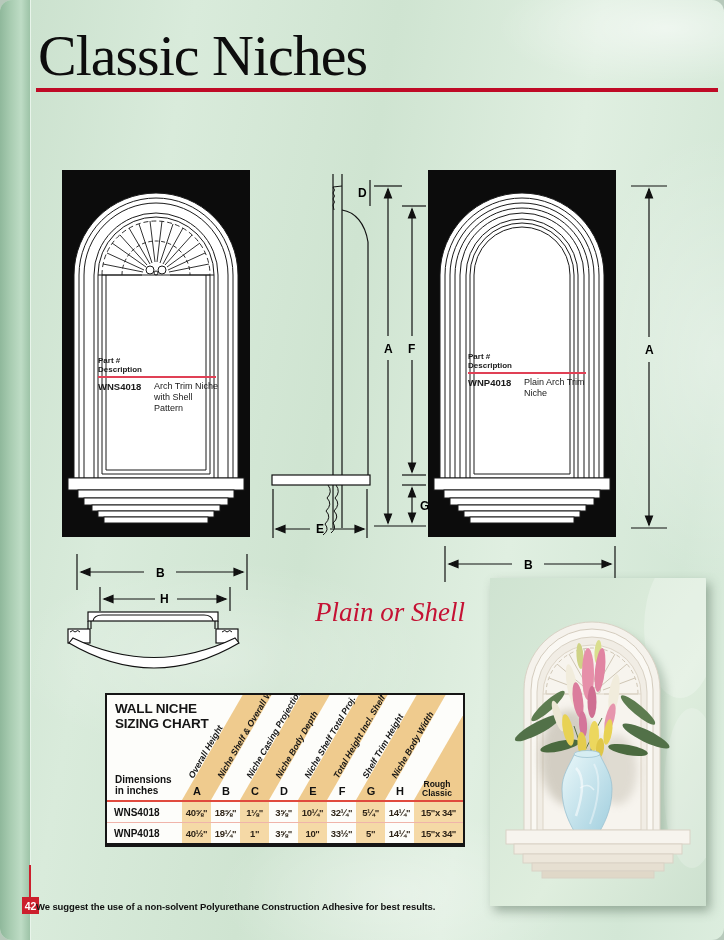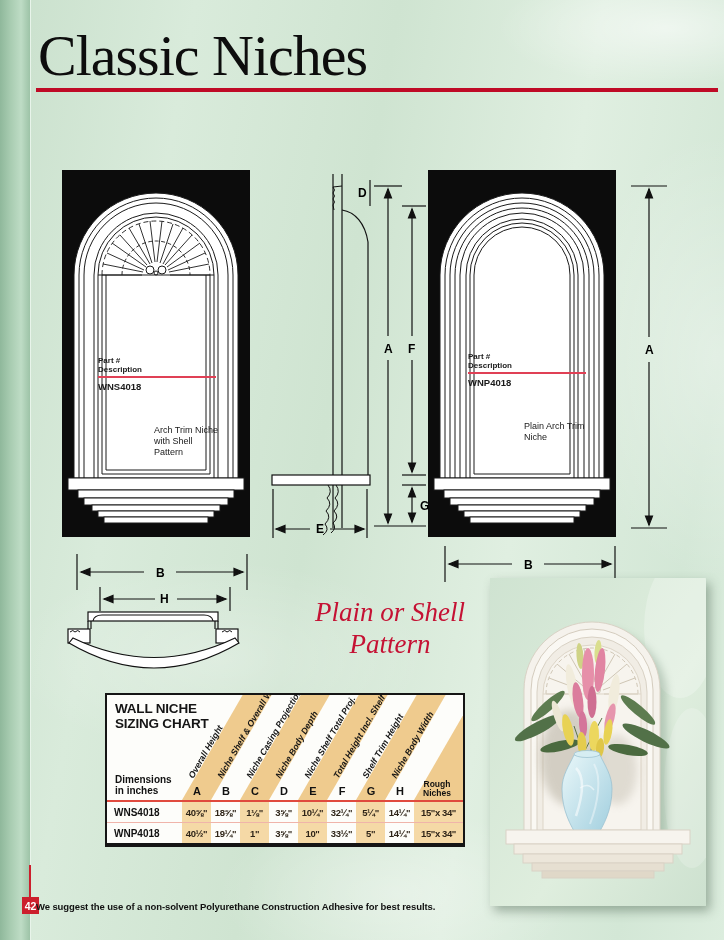--- a/index.html
+++ b/index.html
@@ -5,40 +5,41 @@
   html,body{margin:0;padding:0;background:#b7c9bb;}
   .page{
     position:relative;width:724px;height:940px;overflow:hidden;
     font-family:"Liberation Sans",sans-serif;color:#111;
     background:
       radial-gradient(ellipse 260px 90px at 92% 3%, rgba(255,255,255,.55), transparent 65%),
       radial-gradient(ellipse 200px 320px at 99% 38%, rgba(255,255,255,.35), transparent 70%),
       radial-gradient(ellipse 300px 140px at 30% 70%, rgba(255,255,255,.28), transparent 70%),
       radial-gradient(ellipse 260px 120px at 55% 95%, rgba(255,255,255,.3), transparent 70%),
       linear-gradient(100deg,#c9e0cc 0%,#d9ebdb 22%,#cfe4d1 45%,#e0efe1 68%,#d3e7d6 88%,#dcedde 100%);
+    border-radius: 12px;
   }
   .left-strip{position:absolute;left:0;top:0;width:30px;height:940px;
     background:linear-gradient(90deg,#8fb89b 0%,#a8ccb1 35%,#bedcc5 70%,#9dc3a7 100%);
     border-right:1px solid #e8f4ea;}
   .title{position:absolute;left:38px;top:22px;font-family:"Liberation Serif",serif;
     font-size:58px;font-weight:400;letter-spacing:-1px;color:#0d0d0d;white-space:nowrap;}
   .title-rule{position:absolute;left:36px;top:88px;width:682px;height:4px;background:#bf0a26;}
   .subtitle{position:absolute;left:62px;top:104px;font-family:"Liberation Serif",serif;
     font-style:italic;font-weight:700;font-size:29px;color:#0d0d0d;}
   .panel{position:absolute;width:188px;height:367px;background:#0c0c0c;}
   .panel-left{left:62px;top:170px;}
   .panel-right{left:428px;top:170px;}
   .panel svg{position:absolute;left:0;top:0;}
   .spec{position:absolute;width:124px;z-index:2;}
   .spec-head{display:flex;font-size:8px;font-weight:700;color:#1a1a1a;flex-direction:column;}
   .spec-head .c1{width:56px;}
   .spec-rule{height:2px;background:#e04055;margin:2px 0 3px 0;width:118px;}
   .spec-row{display:flex;font-size:9px;color:#1a1a1a;}
   .spec-row .c1{width:56px;font-weight:700;font-size:9.5px;}
-  .spec-row .c2{width:66px;line-height:1.2;margin-top:44px;}
+  .spec-row .c2{width:66px;line-height:1.2;}
   .dim-svg{position:absolute;}
   .tagline{position:absolute;left:290px;top:596px;width:200px;text-align:center;
     font-family:"Liberation Serif",serif;font-style:italic;font-size:27px;line-height:1.2;color:#c51234;}
   .photo{position:absolute;left:490px;top:578px;width:216px;height:328px;
     box-shadow:4px 5px 10px rgba(70,95,75,.45);}
   
   .chart{position:absolute;left:105px;top:693px;width:356px;background:#fdfdfa;
     border:2px solid #151515;border-bottom-width:4px;}
   .chart-header{position:relative;height:105px;border-bottom:2px solid #e04a3e;overflow:hidden;background:#fdfdfa;padding-left:22px;}
   .stripe{position:absolute;bottom:0;height:140px;width:29px;background:#efcb8e;
@@ -264,21 +265,20 @@
       <rect x="159" y="44" width="22" height="14" fill="#ffffff"></rect>
       <path d="M13,47 q3,-3 5,0 q3,-3 5,0" stroke-width="1"></path>
       <path d="M165,47 q3,-3 5,0 q3,-3 5,0" stroke-width="1"></path>
       <path d="M12,58 Q97,108 182,58 L178,53 Q97,92 16,53 Z" fill="#ffffff"></path>
     </g>
     <text x="103" y="18" font-size="12" font-weight="bold">H</text>
   </svg>
 
   <div class="tagline">
     <div>Plain or Shell</div>
-    <div>Pattern</div>
   </div>
 
   <div class="photo">
     <svg width="216" height="328" viewBox="0 0 216 328">
       <defs>
         <linearGradient id="pgbg" x1="0" y1="0" x2="1" y2="1">
           <stop offset="0" stop-color="#cfe3d1"></stop>
             <stop offset=".6" stop-color="#dfeede"></stop>
             <stop offset="1" stop-color="#cde1cf"></stop>
         </linearGradient>
@@ -380,21 +380,21 @@
       <div class="col-label" style="left:262px;">Shelf Trim Height</div>
       <div class="col-label" style="left:291px;">Niche Body Width</div>
       <div class="col-letter" style="left:83px;">A</div>
       <div class="col-letter" style="left:112px;">B</div>
       <div class="col-letter" style="left:141px;">C</div>
       <div class="col-letter" style="left:170px;">D</div>
       <div class="col-letter" style="left:199px;">E</div>
       <div class="col-letter" style="left:228px;">F</div>
       <div class="col-letter" style="left:257px;">G</div>
       <div class="col-letter" style="left:286px;">H</div>
-      <div class="rough-label">Rough Niches</div>
+      <div class="rough-label">Rough Classic</div>
     </div>
     <div class="chart-row first">
       <div class="cell part">WNS4018</div>
       <div class="cell tan">40⅝"</div>
       <div class="cell">18⅝"</div>
       <div class="cell tan">1⅛"</div>
       <div class="cell">3⅝"</div>
       <div class="cell tan">10¼"</div>
       <div class="cell">32¼"</div>
       <div class="cell tan">5¼"</div>

